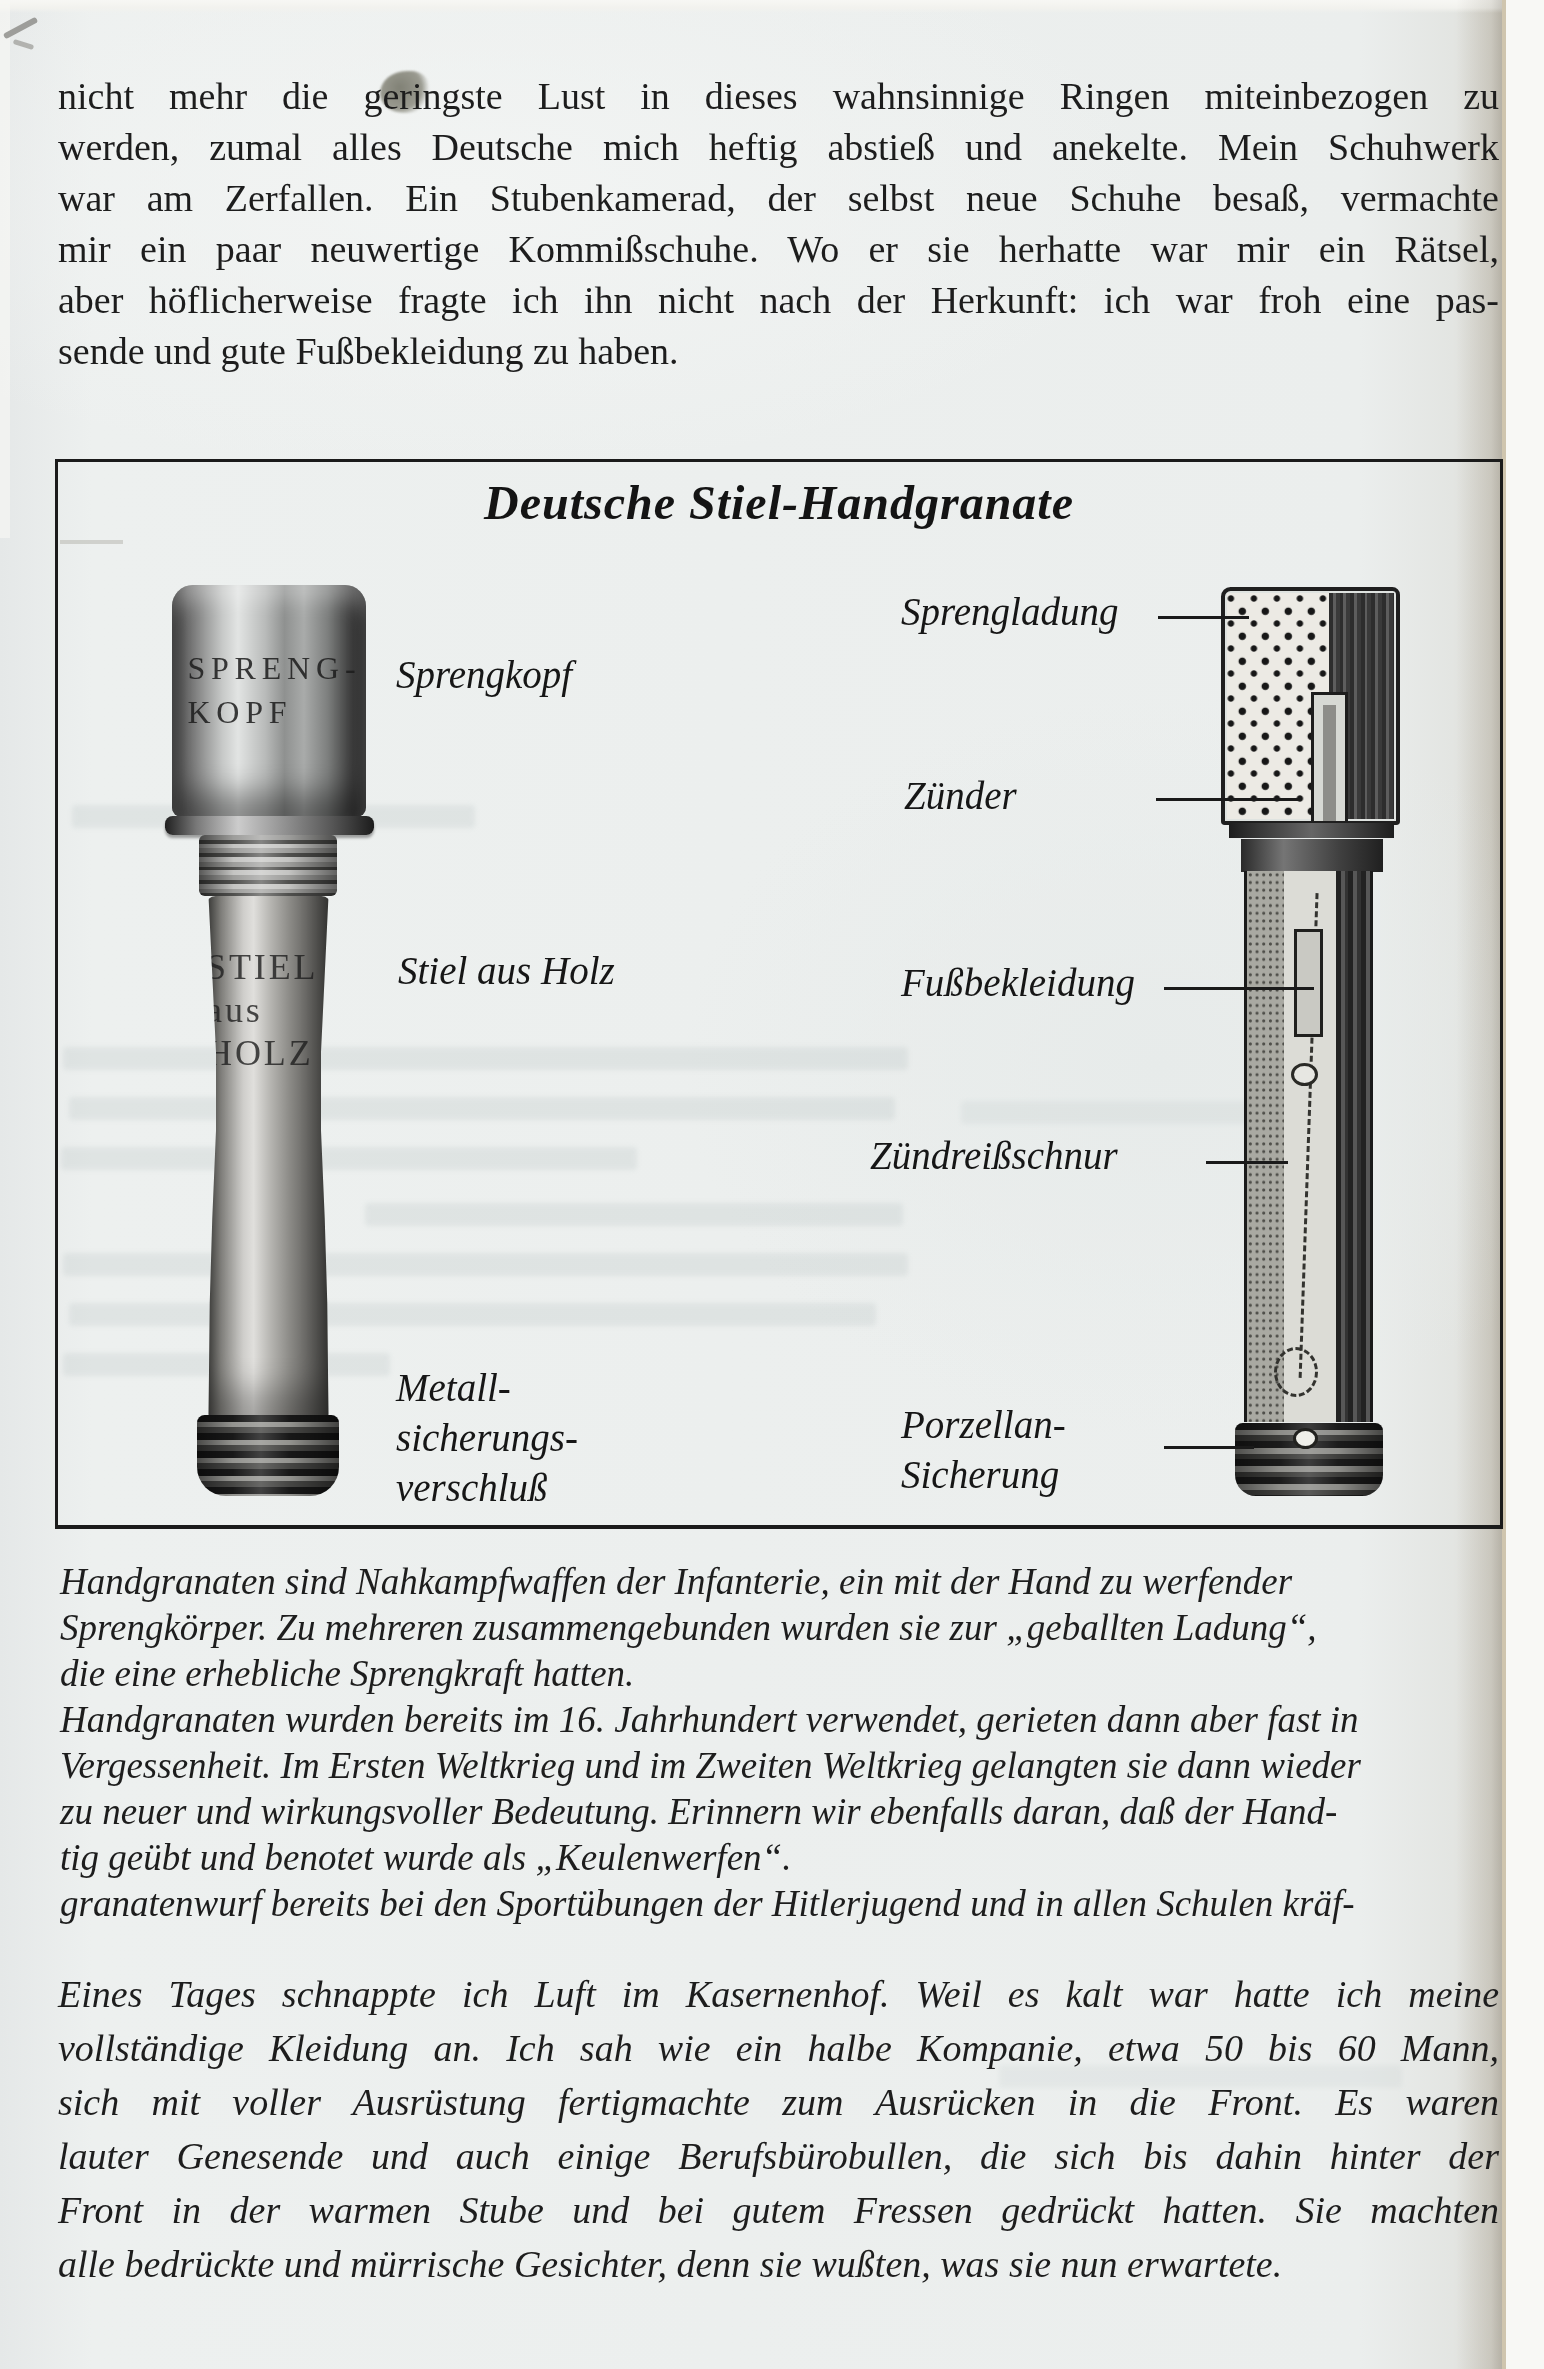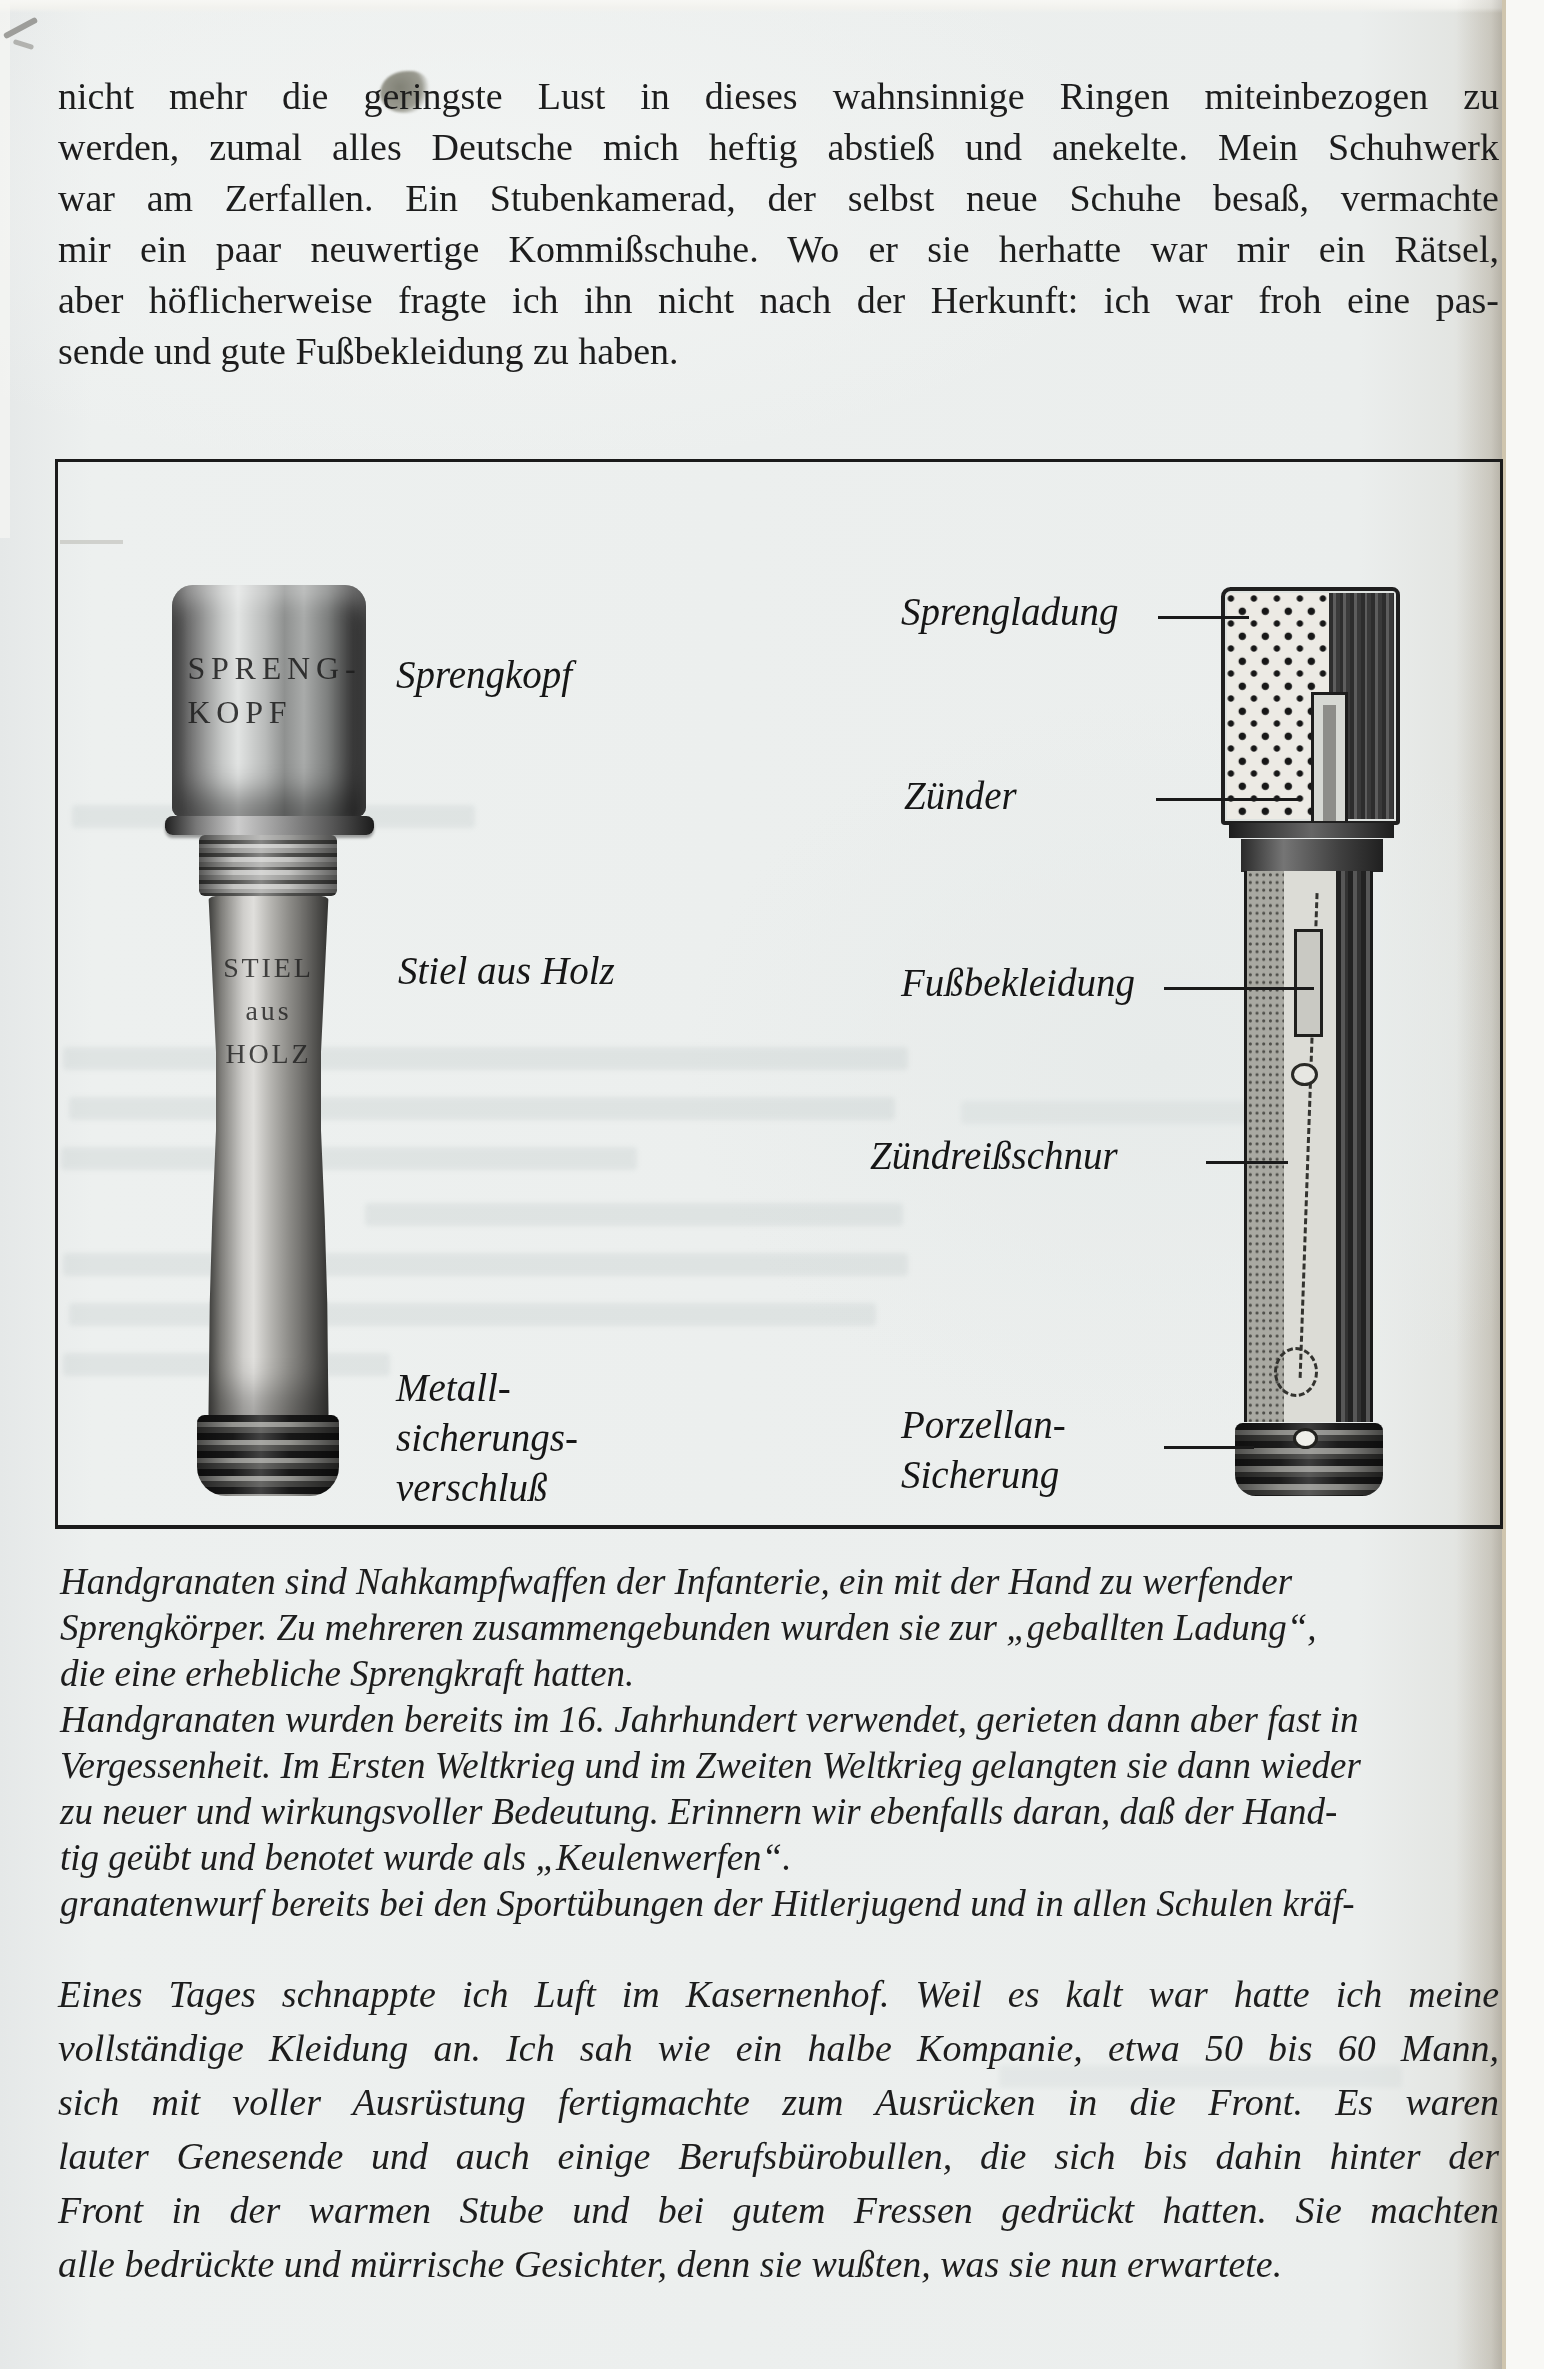--- a/index.html
+++ b/index.html
@@ -46,21 +46,21 @@
   .g1-head-text .tl{line-height:44px;}
   .g1-flange{position:absolute;left:107px;top:354px;width:209px;height:19px;border-radius:7.7px;
     background:linear-gradient(90deg,#202020,#787878 15%,#cccccc 35%,#979797 55%,#565656 80%,#1c1c1c);box-shadow:0 2.9px 2.9px rgba(0,0,0,.35);}
   .g1-neck{position:absolute;left:141px;top:373px;width:138px;height:61px;border-radius:5.8px;
     background:linear-gradient(90deg,rgba(0,0,0,.55) 0%,rgba(0,0,0,0) 25%,rgba(255,255,255,.3) 45%,rgba(0,0,0,0) 65%,rgba(0,0,0,.5) 100%),
       repeating-linear-gradient(180deg,#9d9d9b 0 4.8px,#50504e 4.8px 8.6px,#c4c4c2 8.6px 13.4px);}
   .g1-handle{position:absolute;left:148px;top:434px;width:125px;height:521px;border-radius:9.6px 9.6px 7.7px 7.7px;
     background:linear-gradient(90deg,#3a3a38 0%,#83827e 12%,#cfcecb 30%,#e0dfdc 38%,#b5b4b0 52%,#8e8d89 66%,#6a6966 80%,#343432 100%);
     clip-path:polygon(2% 0,98% 0,96% 10%,92% 30%,92% 45%,95% 62%,97% 78%,98% 100%,2% 100%,3% 78%,5% 62%,8% 45%,8% 30%,4% 10%);
     box-shadow:inset 0 -29px 29px rgba(0,0,0,.25);}
-  .g1-handle-text{position:absolute;left:0;right:0;top:50px;text-align:center;font-size:28px;letter-spacing:2.9px;color:#1e1e1e;opacity:.8;}
+  .g1-handle-text{position:absolute;left:0;right:0;top:50px;text-align:left;font-size:36px;letter-spacing:2.9px;color:#1e1e1e;opacity:.8;}
   .g1-handle-text .tl{line-height:43px;}
   .g1-cap{position:absolute;left:139px;top:953px;width:142px;height:81px;border-radius:7.7px 7.7px 29px 29px;overflow:hidden;
     background:linear-gradient(90deg,rgba(0,0,0,.5) 0%,rgba(0,0,0,0) 25%,rgba(255,255,255,.18) 45%,rgba(0,0,0,0) 65%,rgba(0,0,0,.55) 100%),
       repeating-linear-gradient(180deg,#181818 0 6.7px,#93938f 6.7px 12.5px,#464644 12.5px 18px);}
   
   .g2-head{position:absolute;left:1163px;top:125px;width:179px;height:238px;border:4.8px solid #1f1f1f;border-radius:9.6px 7.7px 3.8px 3.8px;background:#dfe3e0;box-sizing:border-box;overflow:hidden;}
   .g2-stipple{position:absolute;left:1.9px;top:1.9px;bottom:1.9px;width:60%;background-color:#eceae4;
     background-image:radial-gradient(circle,#171717 3.3px,rgba(0,0,0,0) 4.2px),radial-gradient(circle,#171717 2.7px,rgba(0,0,0,0) 3.7px);
     background-size:23px 25px,23px 25px;background-position:3.8px 5.8px,15.4px 18px;}
   .g2-darkside{position:absolute;right:1.9px;top:1.9px;bottom:1.9px;width:38%;
@@ -111,20 +111,21 @@
   <div class="para para-top">
       <div class="tl">nicht mehr die geringste Lust in dieses wahnsinnige Ringen miteinbezogen zu</div>
       <div class="tl">werden, zumal alles Deutsche mich heftig abstieß und anekelte. Mein Schuhwerk</div>
       <div class="tl">war am Zerfallen. Ein Stubenkamerad, der selbst neue Schuhe besaß, vermachte</div>
       <div class="tl">mir ein paar neuwertige Kommißschuhe. Wo er sie herhatte war mir ein Rätsel,</div>
       <div class="tl">aber höflicherweise fragte ich ihn nicht nach der Herkunft: ich war froh eine pas-</div>
       <div class="tl">sende und gute Fußbekleidung zu haben.</div>
     </div>
 
   <div class="figure">
+    <div class="figure-title">Deutsche Stiel-Handgranate</div>
 
     <div class="g1-head">
       <div class="g1-head-text">
           <div class="tl">SPRENG-</div>
           <div class="tl">KOPF</div>
         </div>
     </div>
     <div class="g1-flange"></div>
     <div class="g1-neck"></div>
     <div class="g1-handle">

